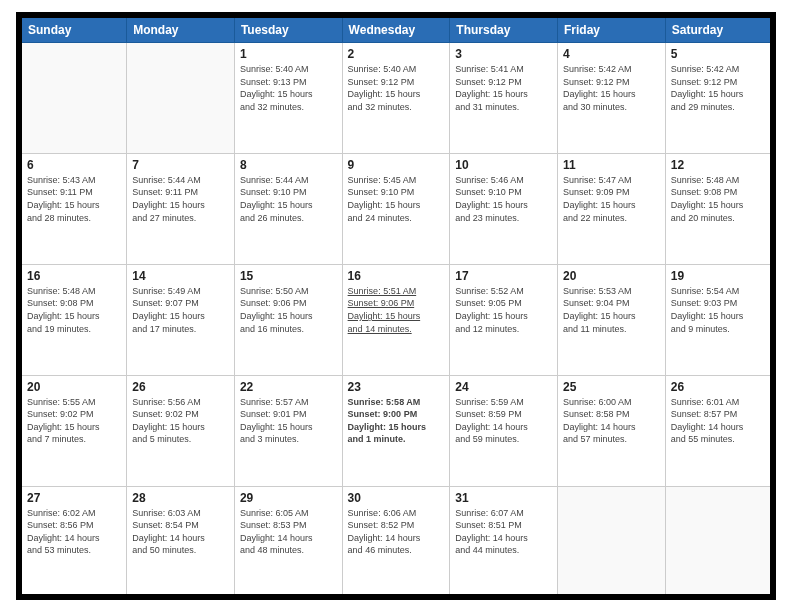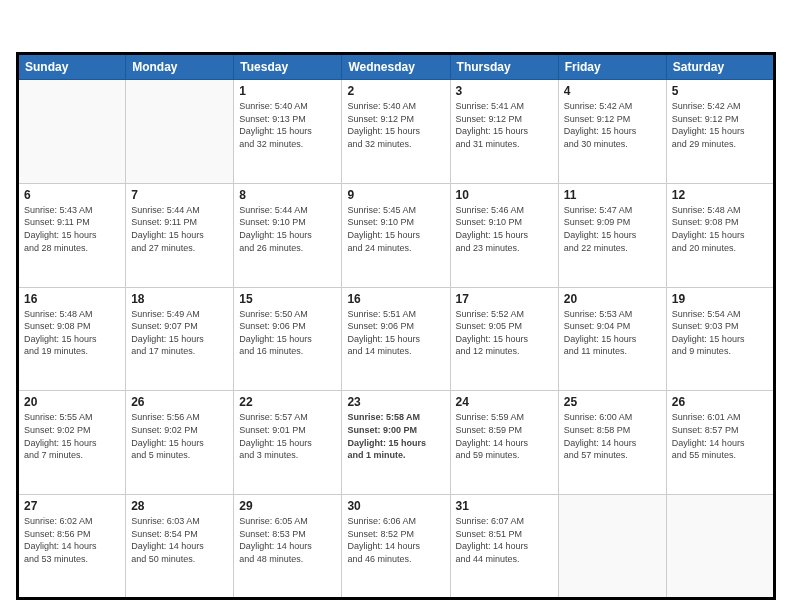--- a/index.html
+++ b/index.html
@@ -46,25 +46,24 @@
       font-size: 32px;
       font-weight: bold;
       color: #222;
     }
     .location {
       font-size: 14px;
       color: #444;
     }
     .calendar {
       flex: 1;
-      border: 3px solid #000000;
+      border: 6px solid #000000;
       border-collapse: collapse;
       width: 100%;
       table-layout: fixed;
-      margin-top: 40px;
     }
     .calendar th {
       background: #2a6db5;
       color: #fff;
       text-align: left;
       padding: 5px 6px;
       font-size: 12px;
       border: 1px solid #1a5a9a;
     }
     .calendar td {
@@ -199,36 +198,36 @@
         </tr>
         <tr>
           <td>
             <span class="day-num">16</span>
             <div class="day-detail" style="white-space: pre-line;">Sunrise: 5:48 AM
 Sunset: 9:08 PM
 Daylight: 15 hours
 and 19 minutes.</div>
           </td>
           <td>
-            <span class="day-num">18</span>
+            <span class="day-num">14</span>
             <div class="day-detail" style="white-space: pre-line;">Sunrise: 5:49 AM
 Sunset: 9:07 PM
 Daylight: 15 hours
 and 17 minutes.</div>
           </td>
           <td>
             <span class="day-num">15</span>
             <div class="day-detail" style="white-space: pre-line;">Sunrise: 5:50 AM
 Sunset: 9:06 PM
 Daylight: 15 hours
 and 16 minutes.</div>
           </td>
           <td>
             <span class="day-num">16</span>
-            <div class="day-detail" style="white-space: pre-line;">Sunrise: 5:51 AM
+            <div class="day-detail" style="white-space: pre-line; text-decoration: underline;">Sunrise: 5:51 AM
 Sunset: 9:06 PM
 Daylight: 15 hours
 and 14 minutes.</div>
           </td>
           <td>
             <span class="day-num">17</span>
             <div class="day-detail" style="white-space: pre-line;">Sunrise: 5:52 AM
 Sunset: 9:05 PM
 Daylight: 15 hours
 and 12 minutes.</div>

